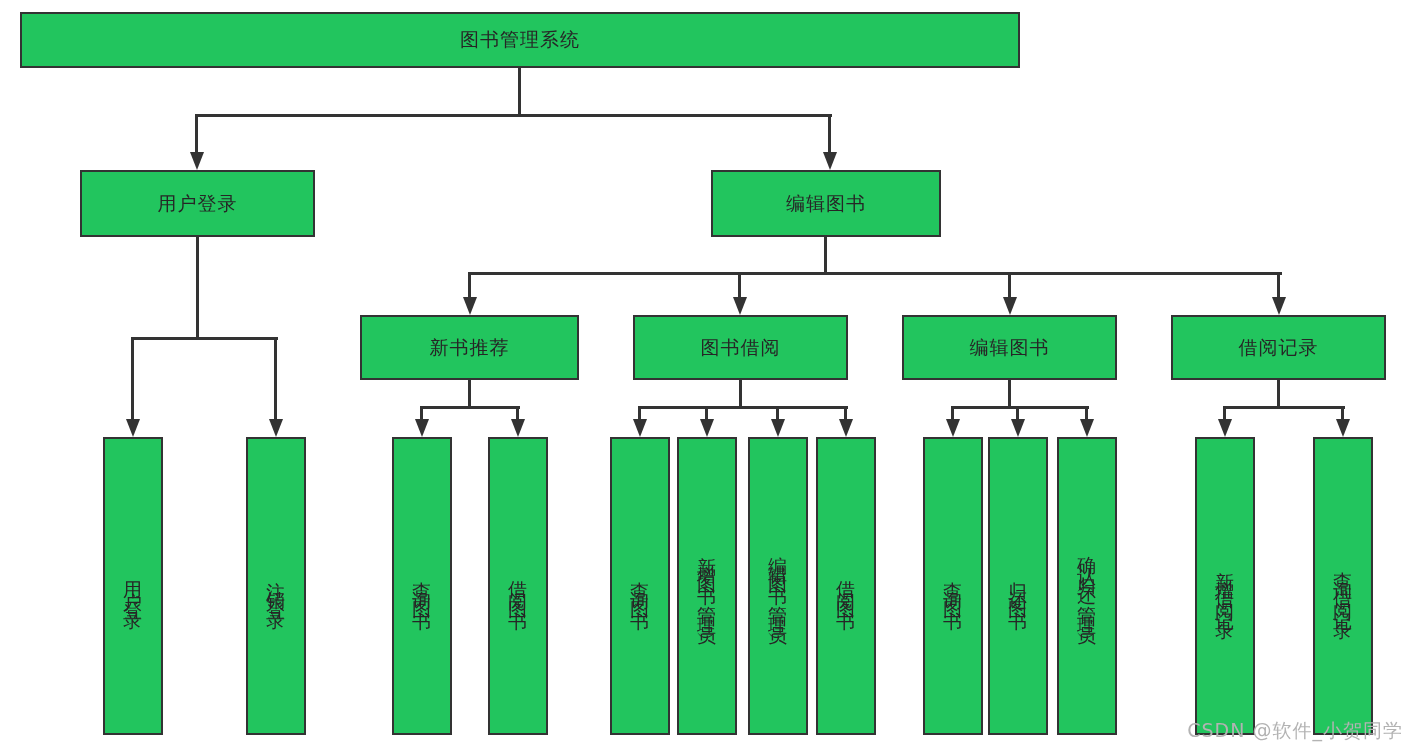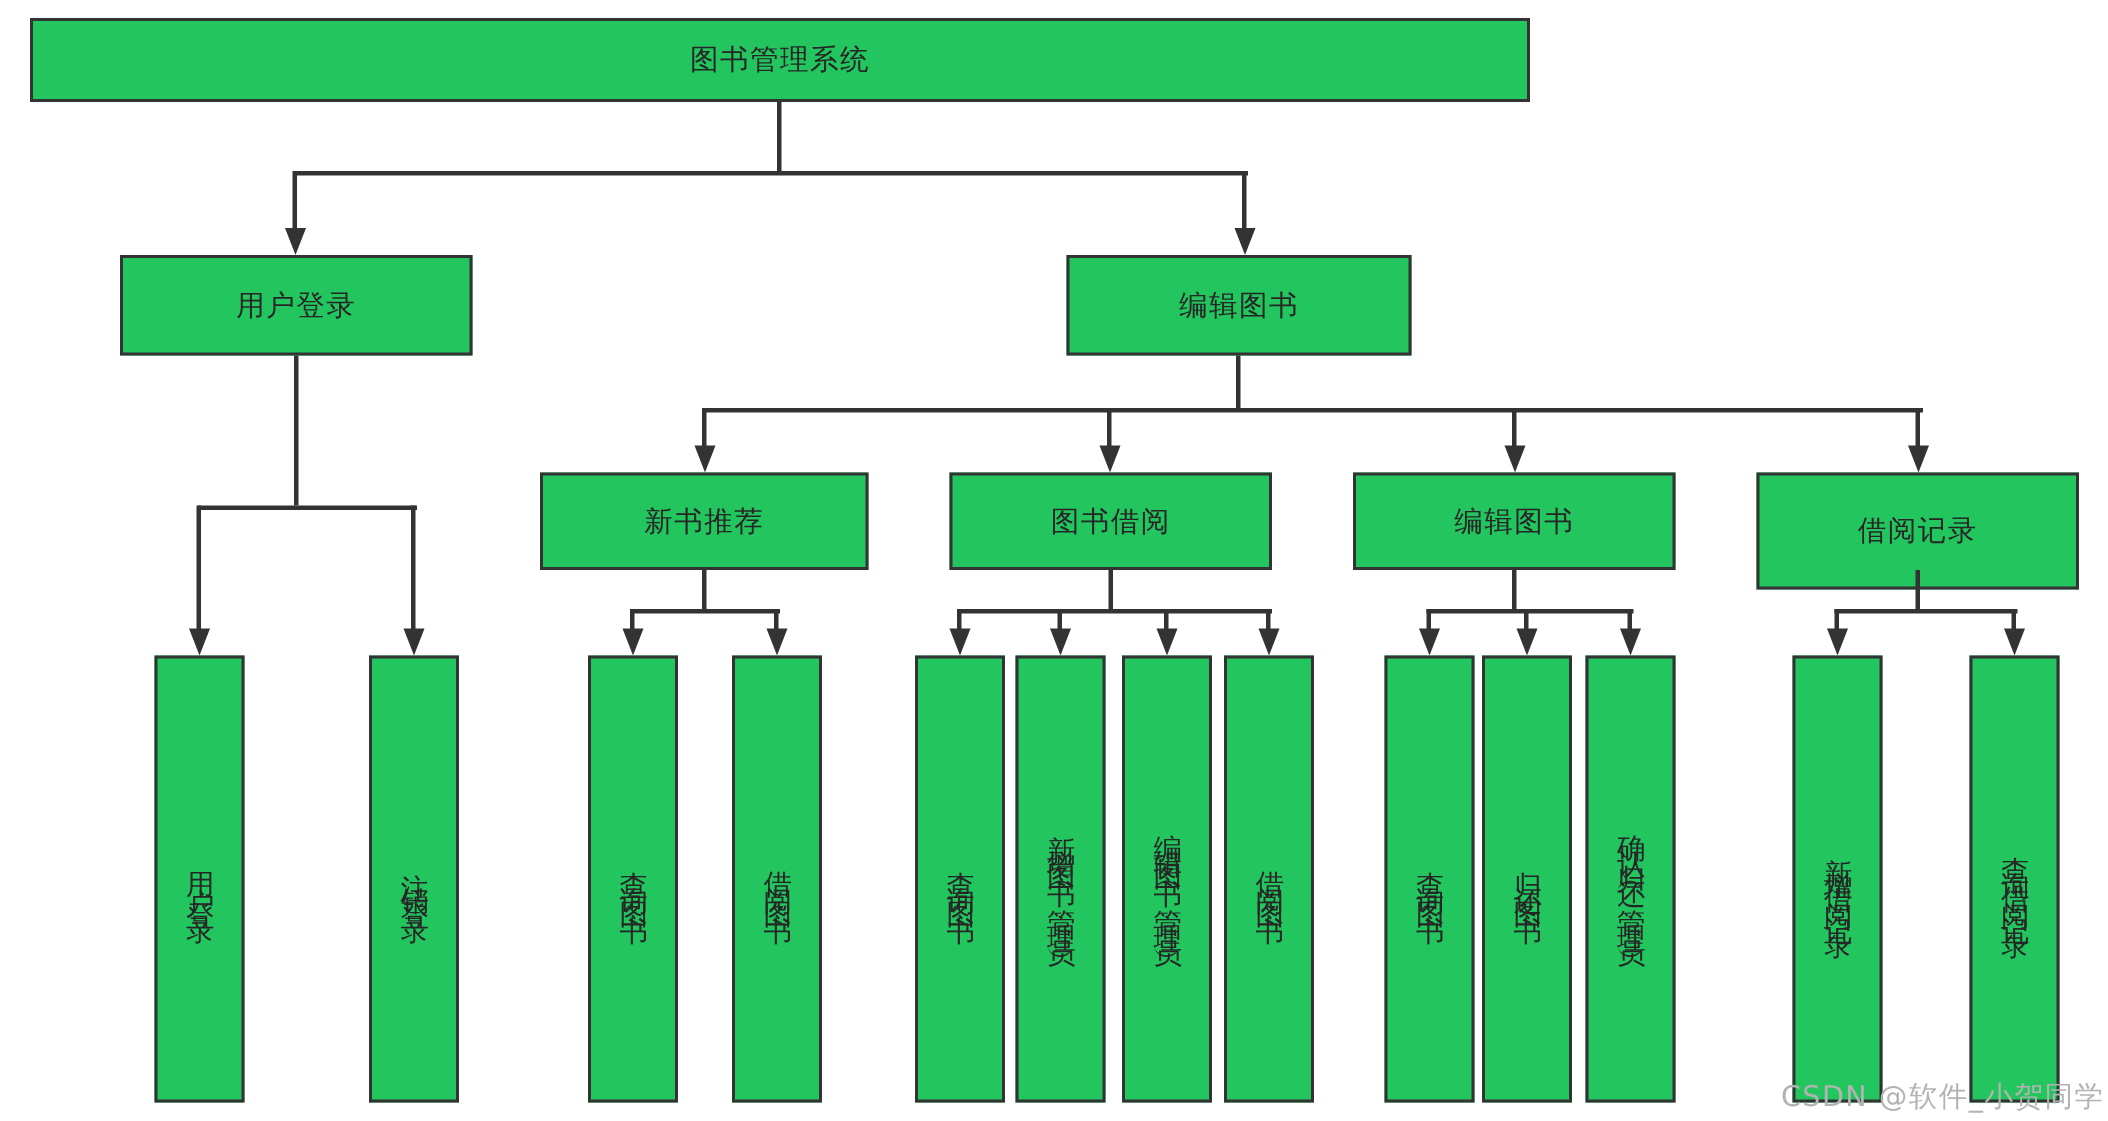--- a/index.html
+++ b/index.html
@@ -94,21 +94,21 @@
 
   <div class="box" style="left:633px; top:315px; width:215px; height:65px;">
     <span>图书借阅</span>
   </div>
   <div class="box" style="left:360px; top:315px; width:219px; height:65px;">
     <span>新书推荐</span>
   </div>
   <div class="box" style="left:902px; top:315px; width:215px; height:65px;">
     <span>编辑图书</span>
   </div>
-  <div class="box" style="left:1171px; top:315px; width:215px; height:78px;">
+  <div class="box" style="left:1171px; top:315px; width:215px; height:65px;">
     <span>借阅记录</span>
   </div>
 
   <div class="ln" style="left:468px; top:380px; width:3px; height:27px;"></div>
   <div class="ln" style="left:420px; top:406px; width:100px; height:3px;"></div>
   <div class="ln" style="left:420px; top:406px; width:3px; height:15px;"></div>
   <div class="ln" style="left:516px; top:406px; width:3px; height:15px;"></div>
   <div class="arw" style="left:415px; top:419px;"></div>
   <div class="arw" style="left:511px; top:419px;"></div>
 

